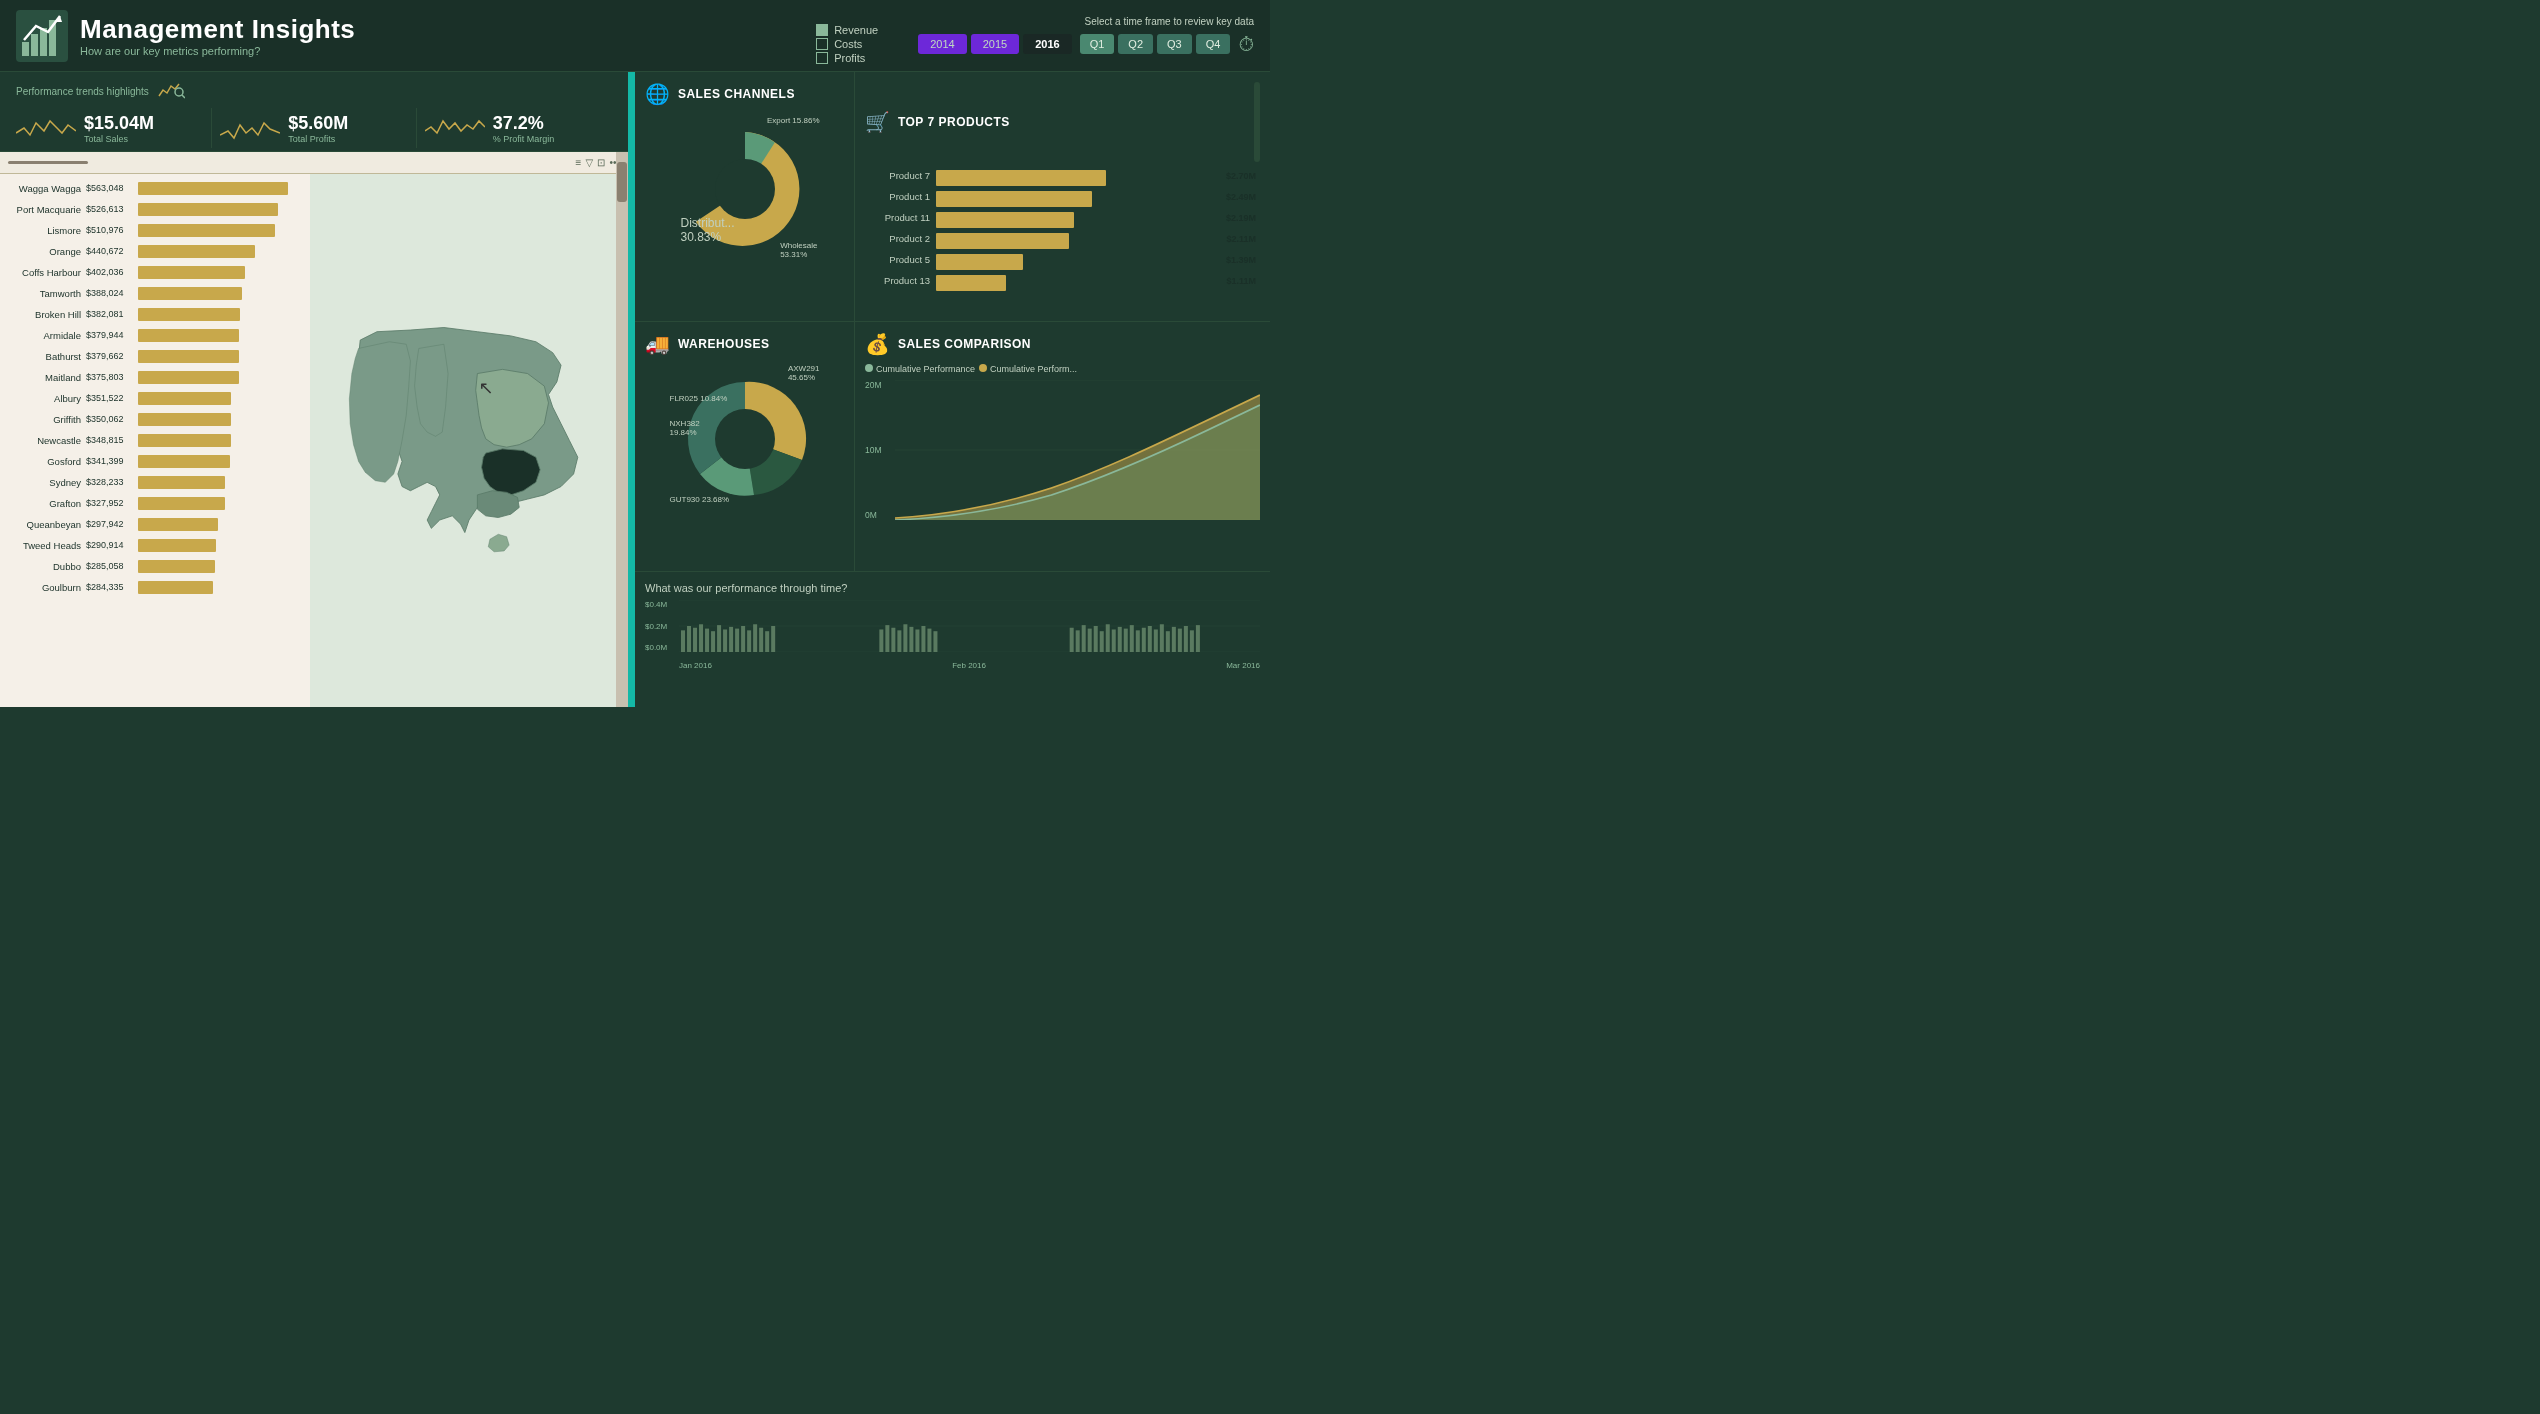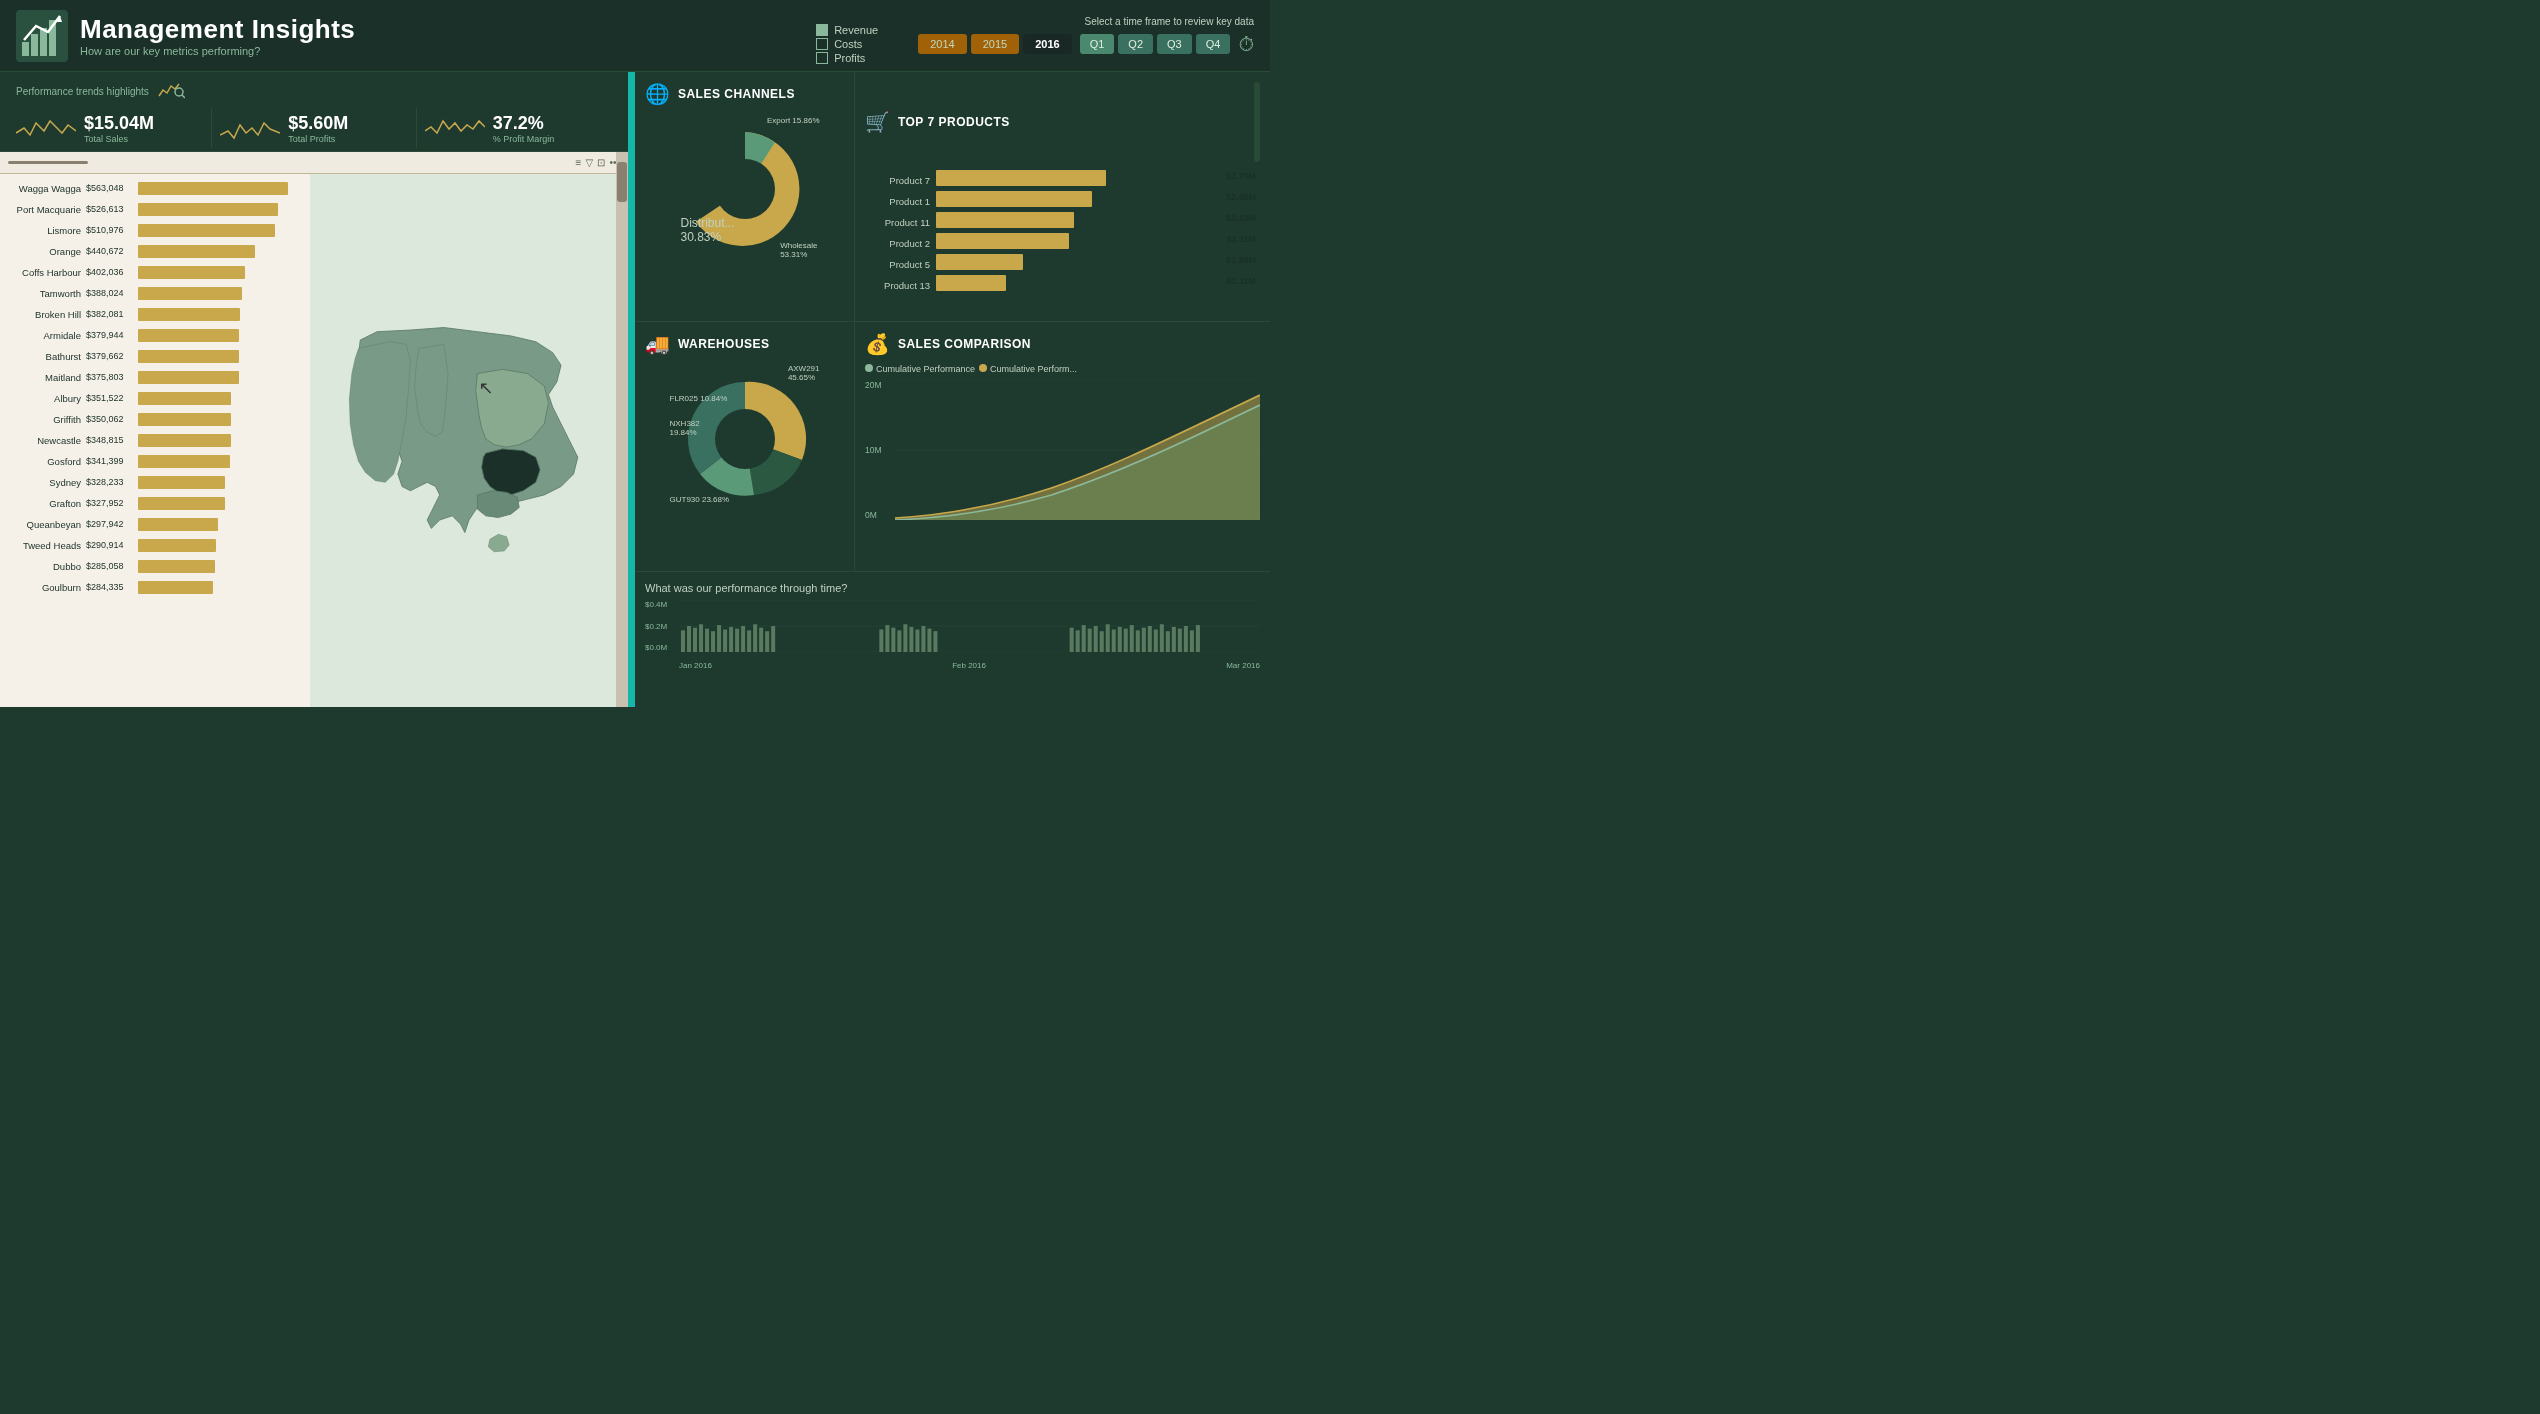--- a/index.html
+++ b/index.html
@@ -56,21 +56,21 @@
     .legend-box.filled { background: #8ab89a; }
     .header-time-section { display: flex; flex-direction: column; align-items: flex-end; gap: 6px; }
     .time-label { font-size: 10px; color: #c0d0c0; }
     .year-buttons { display: flex; gap: 4px; }
     .year-btn {
       padding: 4px 12px;
       border: none;
       border-radius: 3px;
       cursor: pointer;
       font-size: 11px;
-      background: #a16207;
+      background: #6d28d9;
       color: #c0d8c0;
     }
     .year-btn.active { background: #1a2825; color: #ffffff; font-weight: bold; }
     .quarter-buttons { display: flex; gap: 4px; align-items: flex-end; }
     .quarter-btn {
       padding: 4px 10px;
       border: none;
       border-radius: 3px;
       cursor: pointer;
       font-size: 11px;
@@ -234,21 +234,21 @@
     }
     .section-icon { font-size: 20px; color: #8ab89a; }
 
     
     .top-products {
       flex: 1;
       padding: 10px;
     }
     .product-row {
       display: flex;
-      align-items: flex-end;
+      align-items: flex-start;
       margin-bottom: 5px;
       gap: 6px;
     }
     .product-name { width: 65px; font-size: 9.5px; color: #c0d0c0; text-align: right; }
     .product-bar-wrap { flex: 1; height: 16px; position: relative; }
     .product-bar { height: 16px; background: #c8a84b; border-radius: 1px; }
     .product-value {
       position: absolute;
       right: 4px;
       top: 1px;

